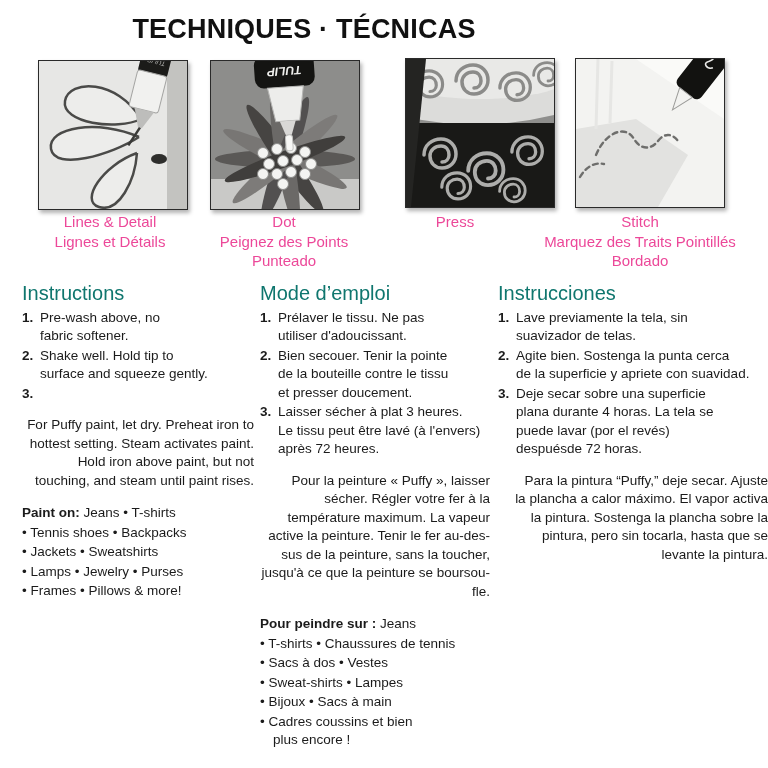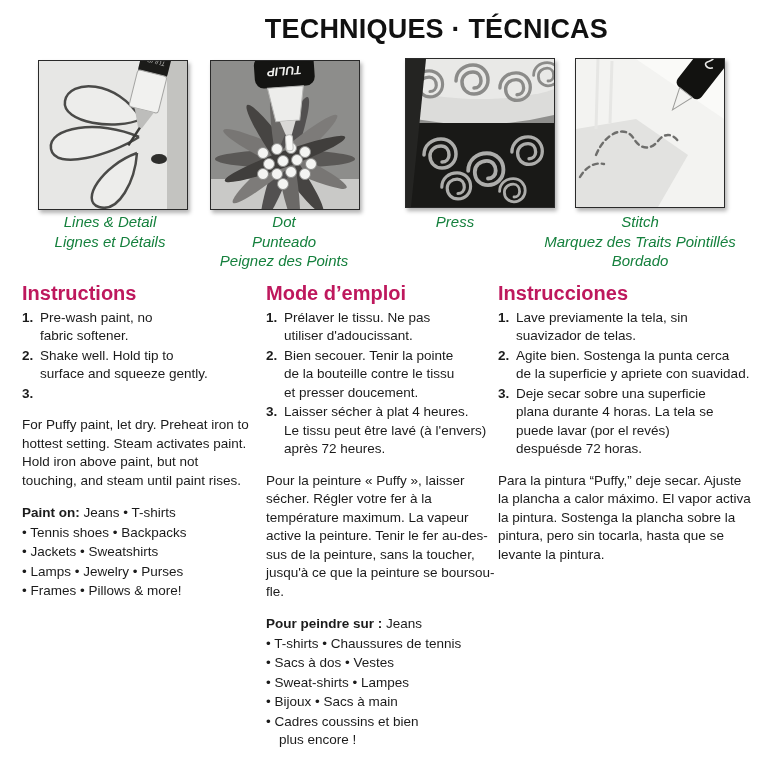--- a/index.html
+++ b/index.html
@@ -2,49 +2,49 @@
 <html><head>
 <meta charset="utf-8">
 <style>
   html,body{margin:0;padding:0;background:#fff;}
   .page{
     position:relative;width:768px;height:768px;background:#ffffff;
     font-family:"Liberation Sans","DejaVu Sans",sans-serif;color:#1b1b1b;
     overflow:hidden;
   }
   .title{
-    position:absolute;top:14px;left:0;width:608px;text-align:right;
+    position:absolute;top:14px;left:0;width:608px;text-align:center;
     font-size:27px;font-weight:700;letter-spacing:0.2px;color:#111;
   }
   .photo{
     position:absolute;width:148px;height:148px;border:1px solid #2a2a2a;
     box-shadow:2px 3px 4px rgba(0,0,0,0.30);background:#e8e8e6;
   }
   .photo svg{display:block;}
   #photo1{left:38px;top:60px;}
   #photo2{left:210px;top:60px;}
   #photo3{left:405px;top:58px;}
   #photo4{left:575px;top:58px;}
   .caption{
     position:absolute;top:212px;text-align:center;
-    font-size:15px;line-height:19.5px;color:#15803d;font-style:italic;
+    font-size:15px;line-height:19.5px;color:#ec4899;
   }
   #cap1{left:10px;width:200px;}
   #cap2{left:184px;width:200px;}
   #cap3{left:355px;width:200px;}
   #cap4{left:508px;width:264px;}
   .col{position:absolute;top:284px;font-size:13.5px;line-height:18.5px;}
   #col-en{left:22px;width:232px;}
-  #col-fr{left:260px;width:230px;margin-left:6px;}
+  #col-fr{left:260px;width:230px;}
   #col-es{left:498px;width:270px;}
-  .col h2{margin:0 0 6px 0;font-size:20px;font-weight:700;color:#be185d;}
+  .col h2{margin:0 0 6px 0;font-size:20px;font-weight:400;color:#0f766e;}
   .step{display:flex;margin:0 0 1px 0;}
   .step .num{flex:none;width:18px;font-weight:700;}
   .step .txt{white-space:pre;}
-  .para{white-space:pre;margin-top:13px;}
+  .para{white-space:pre;margin-top:13px;text-align:right;}
   .list{margin-top:14px;}
   .lead{margin:0 0 1px 0;}
   .lead b{font-weight:700;}
   .bullet{white-space:pre;padding-left:13px;text-indent:-13px;margin:0 0 1px 0;}
 </style>
 </head>
 <body>
 
 <div class="page">
 
@@ -171,37 +171,37 @@
       </g>
     </svg>
   </div>
 
   <div class="caption" id="cap1">
     <div>Lines &amp; Detail</div>
     <div>Lignes et Détails</div>
   </div>
   <div class="caption" id="cap2">
     <div>Dot</div>
+    <div>Peignez des Points</div>
     <div>Punteado</div>
-    <div>Peignez des Points</div>
   </div>
   <div class="caption" id="cap3">
     <div>Press</div>
   </div>
   <div class="caption" id="cap4">
     <div>Stitch</div>
     <div>Marquez des Traits Pointillés</div>
     <div>Bordado</div>
   </div>
 
   <div class="col" id="col-en">
     <h2>Instructions</h2>
     <div class="step">
       <span class="num">1.</span>
-      <span class="txt">Pre-wash paint, no
+      <span class="txt">Pre-wash above, no
 fabric softener.</span>
     </div>
     <div class="step">
       <span class="num">2.</span>
       <span class="txt">Shake well. Hold tip to
 surface and squeeze gently.</span>
     </div>
     <div class="step">
       <span class="num">3.</span>
     </div>
@@ -229,21 +229,21 @@
 utiliser d'adoucissant.</span>
     </div>
     <div class="step">
       <span class="num">2.</span>
       <span class="txt">Bien secouer. Tenir la pointe
 de la bouteille contre le tissu
 et presser doucement.</span>
     </div>
     <div class="step">
       <span class="num">3.</span>
-      <span class="txt">Laisser sécher à plat 4 heures.
+      <span class="txt">Laisser sécher à plat 3 heures.
 Le tissu peut être lavé (à l'envers)
 après 72 heures.</span>
     </div>
     <div class="para">Pour la peinture « Puffy », laisser
 sécher. Régler votre fer à la
 température maximum. La vapeur
 active la peinture. Tenir le fer au-des-
 sus de la peinture, sans la toucher,
 jusqu'à ce que la peinture se boursou-
 fle.</div>

